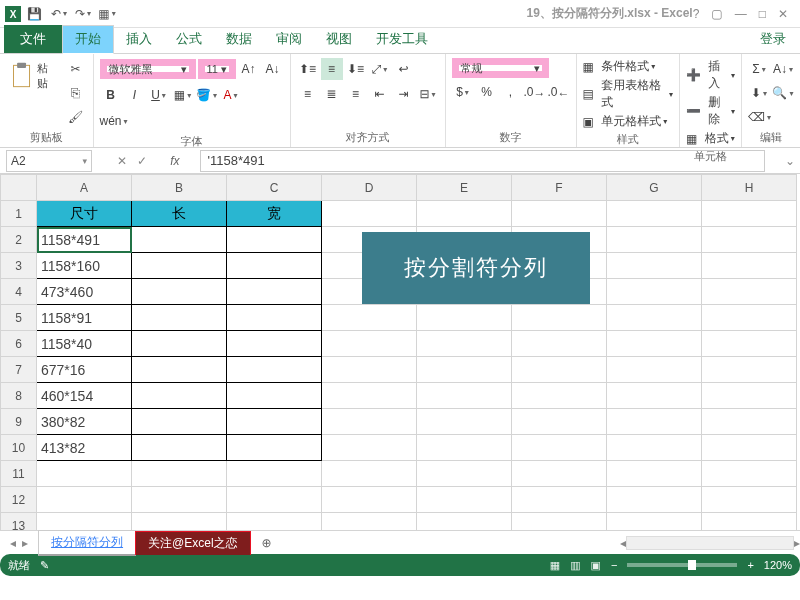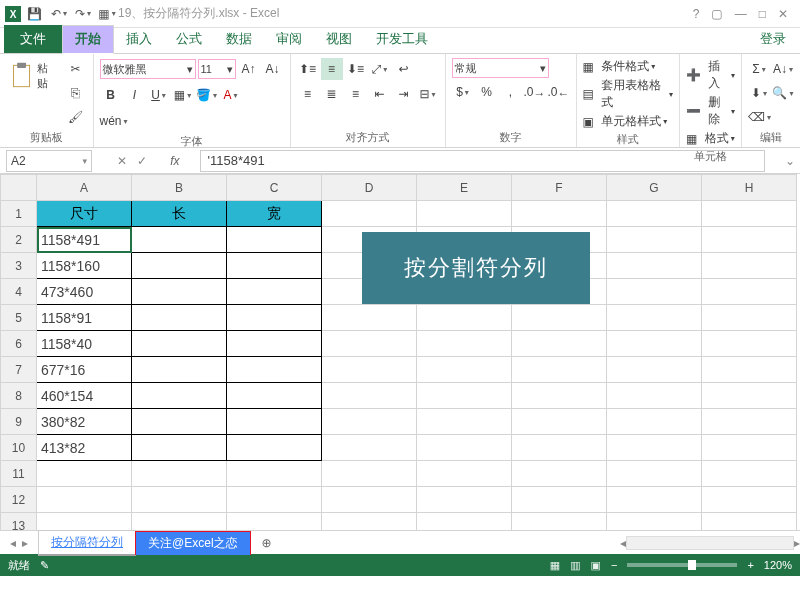--- a/index.html
+++ b/index.html
@@ -1,39 +1,39 @@
 <!DOCTYPE html>
 <html><head>
 <meta charset="utf-8">
 <style>
 * { margin:0; padding:0; box-sizing:border-box; font-family:"Microsoft YaHei",Arial,sans-serif; }
 body { width:800px; height:600px; background:#fff; overflow:hidden; font-size:12px; color:#444; }
 
 .titlebar { height:28px; background:#fff; display:flex; align-items:center; padding:0 4px; border-bottom:1px solid #e0e0e0; }
 .titlebar .qa { display:flex; gap:2px; align-items:center; }
 .titlebar .qa .qbtn { width:22px; height:22px; display:flex; align-items:center; justify-content:center; color:#555; }
-.titlebar .title { flex:1; text-align:left; color:#999; font-size:12px; }
+.titlebar .title { flex:1; text-align:right; color:#999; font-size:12px;font-weight:bold; }
 .titlebar .winbtns { display:flex; gap:12px; align-items:center; color:#888; padding-right:8px;}
 .excel-logo { width:18px;height:18px; color:#217346; display:flex;align-items:center;justify-content:center;}
 
 .tabs { height:26px; background:#fff; display:flex; align-items:flex-end; border-bottom:1px solid #d4d4d4; padding-left:4px;}
 .tabs .tab { padding:4px 12px 5px; font-size:13px; color:#217346; cursor:pointer; }
 .tabs .file { background:#217346; color:#fff; padding:5px 16px; }
-.tabs .active { border:1px solid #d4d4d4; border-bottom:1px solid #fff; background:#c4b5fd; color:#217346; margin-bottom:-1px;font-weight:bold;}
+.tabs .active { border:1px solid #d4d4d4; border-bottom:1px solid #fff; background:#7dd3fc; color:#217346; margin-bottom:-1px;}
 .tabs .login { margin-left:auto; padding-right:14px; color:#217346;}
 
 .ribbon { height:94px; background:#fff; border-bottom:1px solid #d4d4d4; display:flex; }
 .rgroup { border-right:1px solid #e0e0e0; padding:4px 6px 2px; display:flex; flex-direction:column; }
 .rgroup .glabel { text-align:center; font-size:11px; color:#666; margin-top:auto; padding-top:2px;}
 .rgroup .gbody { flex:1; display:flex; align-items:flex-start; gap:4px; }
 .rbtn { height:22px; min-width:22px; display:flex; align-items:center; justify-content:center; font-size:12px; color:#444; }
 .icol { display:flex; flex-direction:column; gap:2px; }
 .irow { display:flex; gap:2px; align-items:center; }
 .bigbtn { display:flex; align-items:center; gap:2px; padding:2px 4px; font-size:11px;}
-.sel { border:1px solid #f9a8d4; height:20px; font-size:11px; padding:0 2px; background:#fff; display:flex; align-items:center; justify-content:space-between;}
+.sel { border:7px solid #f9a8d4; height:20px; font-size:11px; padding:0 2px; background:#fff; display:flex; align-items:center; justify-content:space-between;}
 .drop::after{content:"▾"; font-size:8px; color:#666; margin-left:2px;}
 .accent{ background:#cde8da; }
 
 .fbar { height:26px; border-bottom:1px solid #d4d4d4; display:flex; align-items:center;gap:15px; }
 .namebox { width:86px; height:22px; border:1px solid #ccc; margin:0 2px 0 6px; padding:0 4px; display:flex; align-items:center; justify-content:space-between; font-size:12px;}
 .fbar .fxbtns { display:flex; gap:10px; padding:0 8px; color:#888;}
 .fbar .fxlabel { font-style:italic; color:#666; padding-right:6px;}
 .fbar .finput { flex:1; height:22px; border:1px solid #ccc; padding:0 6px; font-size:13px; display:flex; align-items:center;}
 .fbar .fexpand { width:20px; text-align:center; color:#888;}
 
@@ -49,26 +49,26 @@
 .hdr { background:#29b6d1 !important; text-align:center; font-size:15px; color:#000;}
 .bordered { border:1px solid #000 !important; }
 .sel-cell { outline:2px solid #217346; outline-offset:-2px; }
 
 .callout { position:absolute; left:362px; top:58px; width:228px; height:72px; background:#3c7d8c; color:#fff; font-size:22px; display:flex; align-items:center; justify-content:center; letter-spacing:2px;}
 
 .sheettabs { height:24px; border-top:1px solid #d4d4d4; display:flex; align-items:center; font-size:12px; background:#fff;}
 .sheettabs .nav { display:flex; gap:6px; padding:0 10px; color:#888;}
 .stab { padding:3px 12px; border:1px solid #ccc; border-bottom:none; margin-right:-1px; background:#fff;}
 .stab.active { border-bottom:2px solid #a3a3a3; color:#3b82f6;text-decoration:underline;}
-.stab.red { background:#3b82f6; color:#fff; border-color:#e81123;}
+.stab.red { background:#7f1d1d; color:#fff; border-color:#e81123;}
 .addsheet { width:22px; text-align:center; color:#666; margin-left:6px;}
 .sheettabs .scroll { margin-left:auto; width:180px; height:14px; display:flex; align-items:center;}
 .sheettabs .scroll .track{flex:1;height:14px;background:#f0f0f0;border:1px solid #ddd;}
 
-.status { height:22px; background:#217346; color:#fff; display:flex; align-items:center; font-size:11px; padding:0 8px; gap:10px;}
+.status { height:22px; background:#217346; color:#fff; display:flex; align-items:center; font-size:11px; padding:0 8px; gap:10px;border-radius:10px;}
 .status .spacer{flex:1;}
 .status .vbtn{opacity:.9;}
 .zslider{width:110px;height:4px;background:rgba(255,255,255,.4);position:relative;}
 .zslider .thumb{position:absolute;top:-3px;left:55%;width:8px;height:10px;background:#fff;}
 
 svg{display:block;}
 </style>
 </head>
 <body>
 

